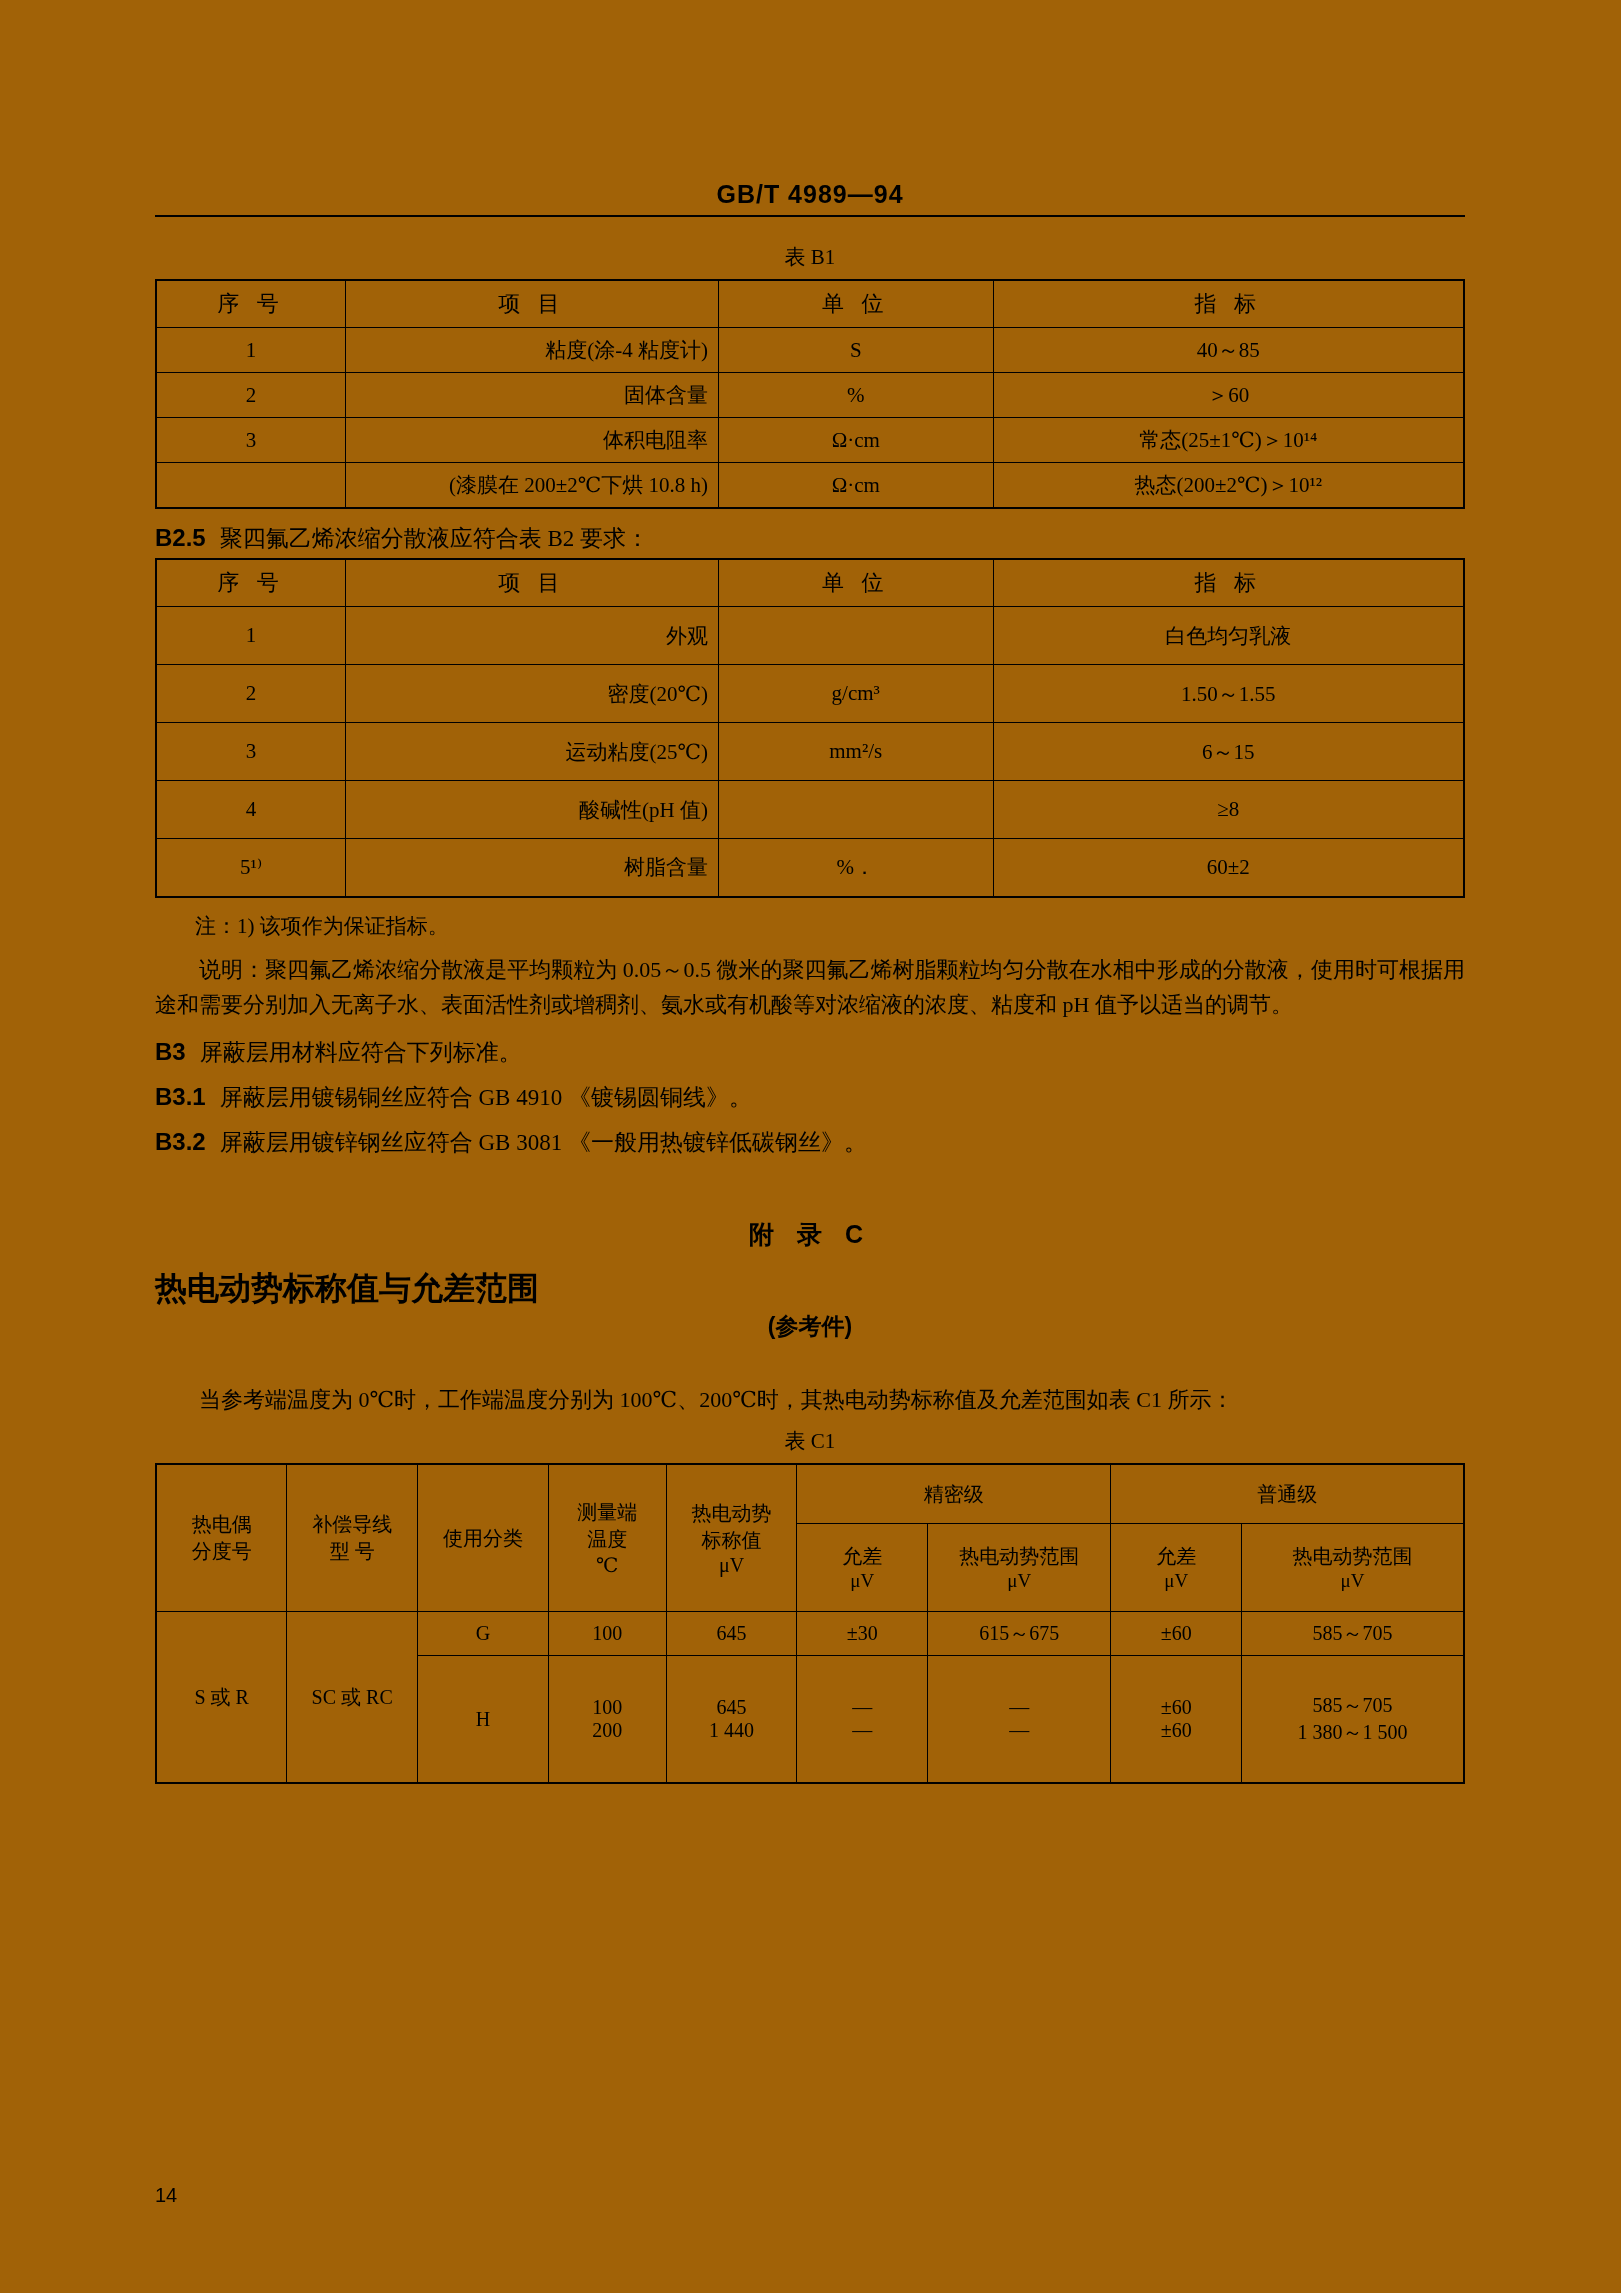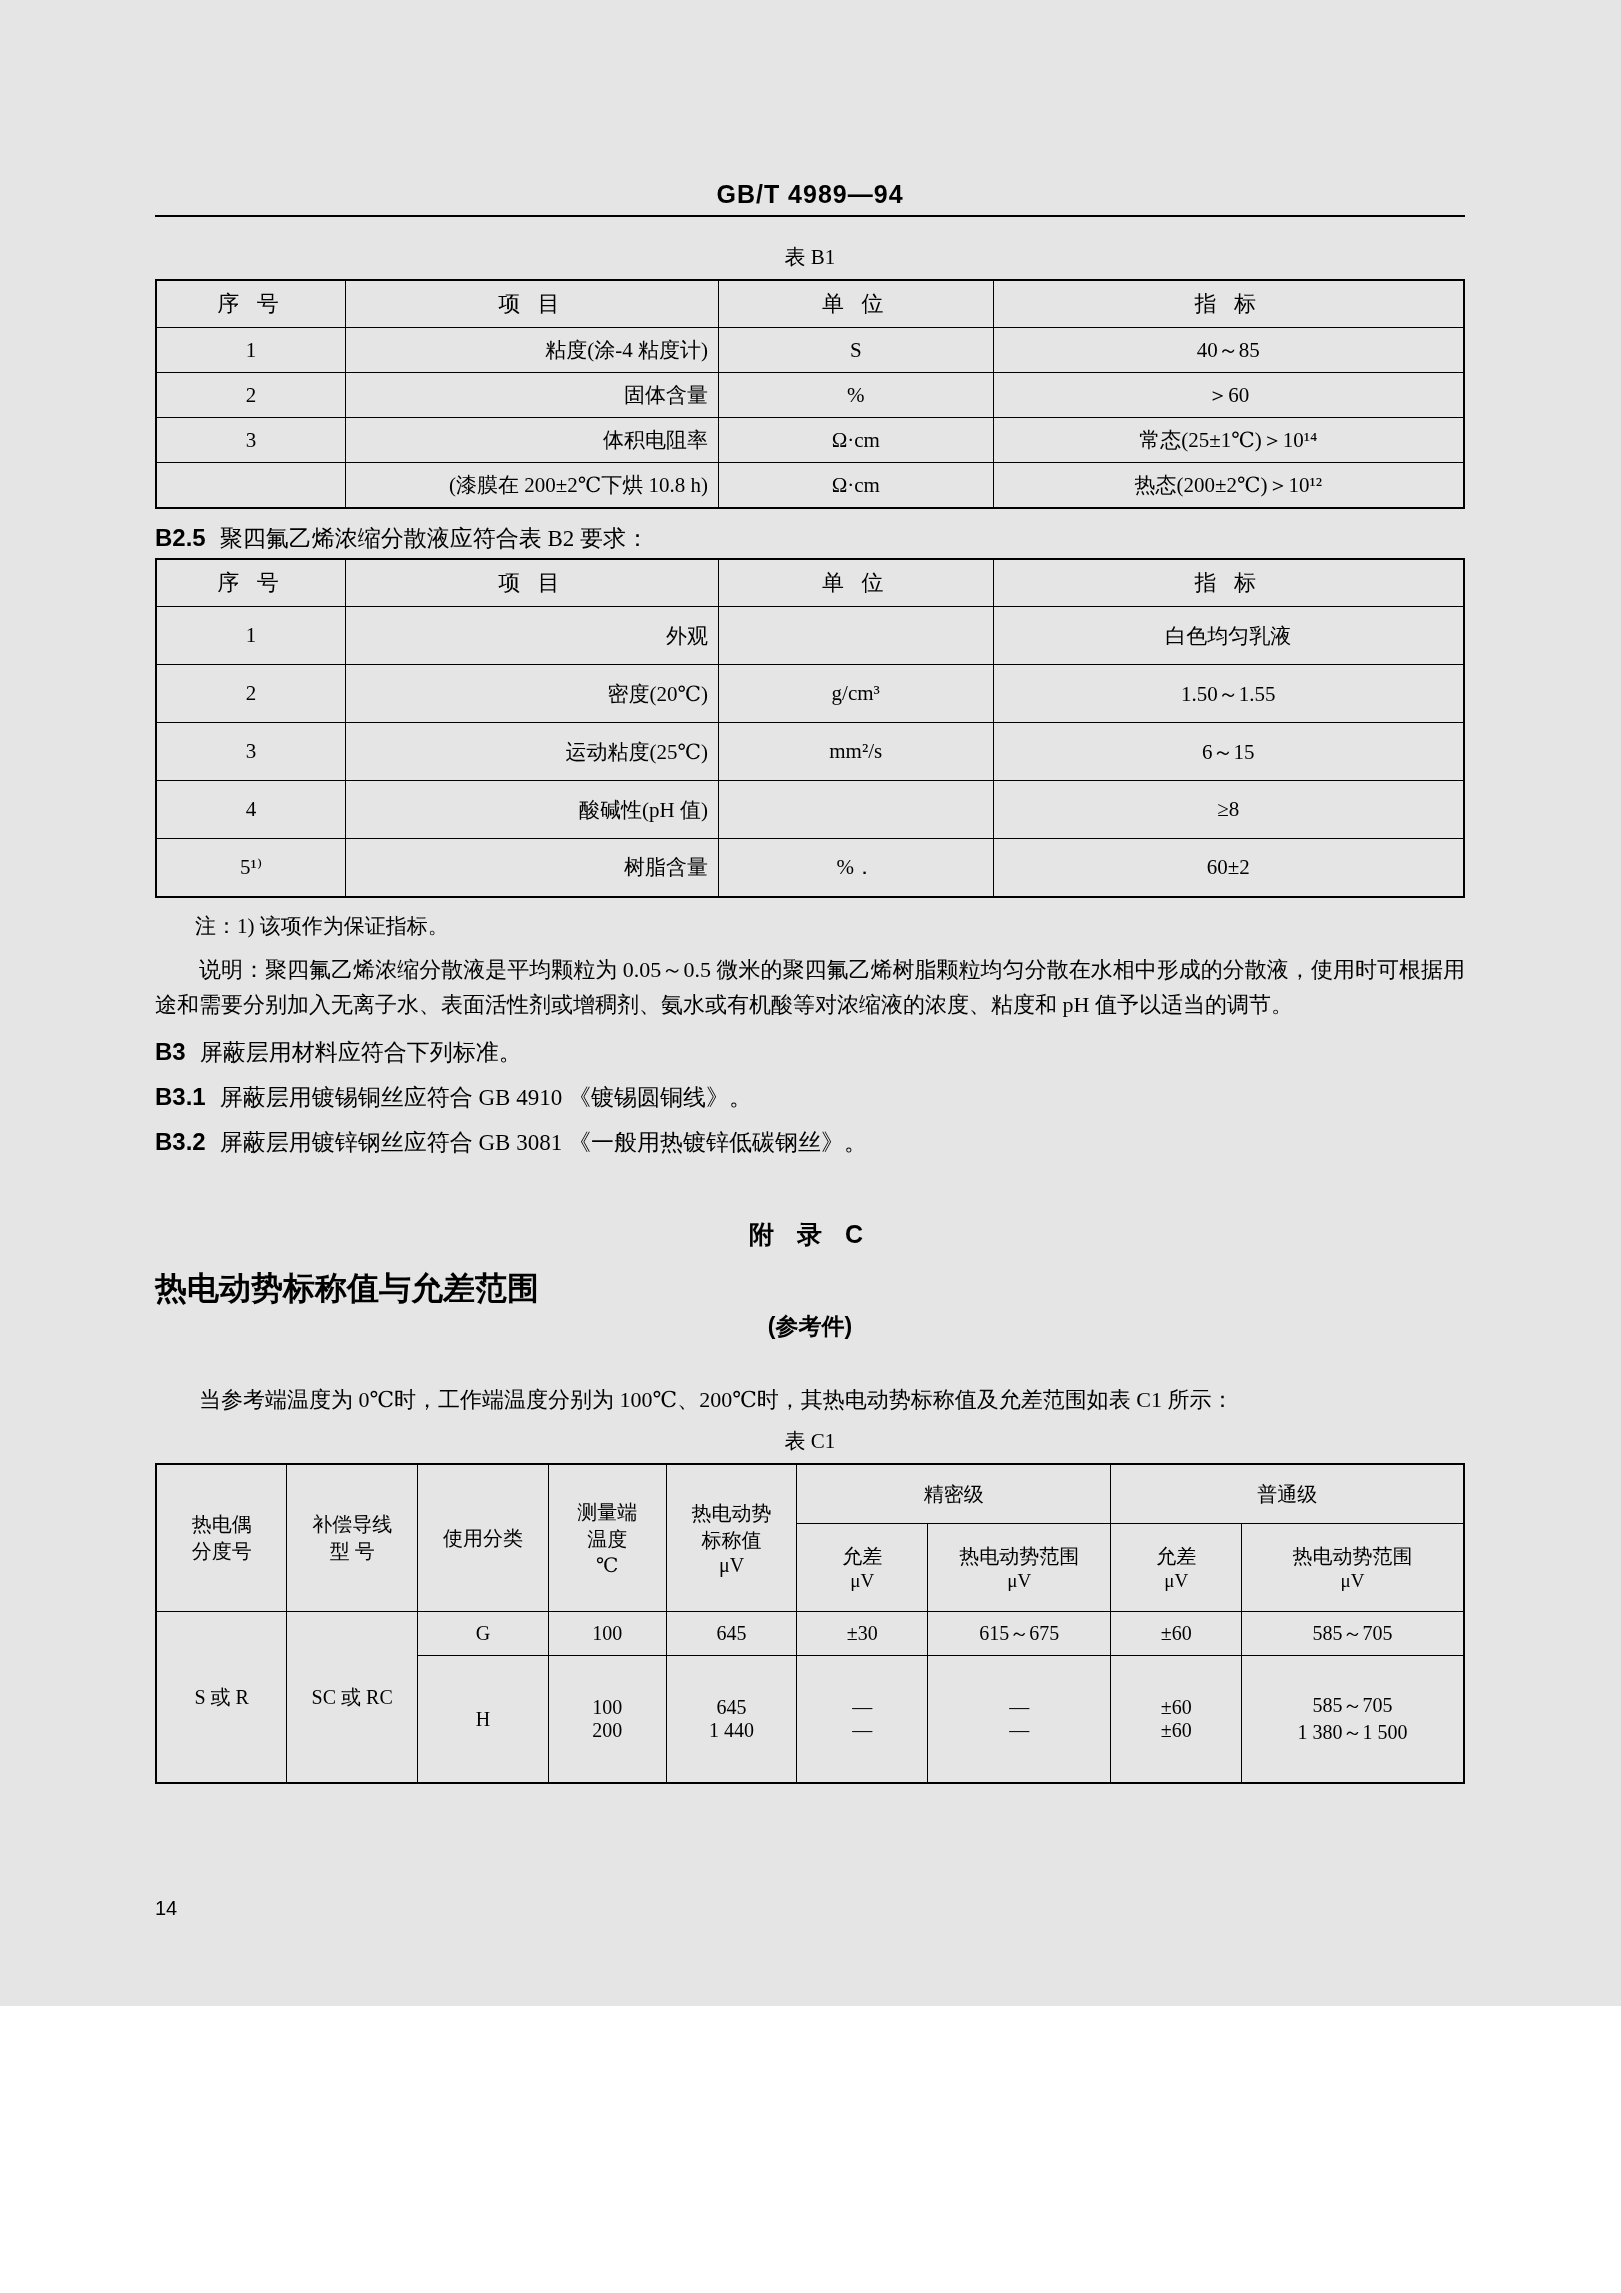--- a/index.html
+++ b/index.html
@@ -7,23 +7,23 @@
     padding: 0;
     background: #ffffff;
   }
   body {
     font-family: "Liberation Serif", "DejaVu Serif", serif;
     color: #000;
   }
   .page {
     position: relative;
     width: 1621px;
-    height: 2006px;
+    height: 2293px;
     margin: 0 auto;
-    background: #e5e5e5;
+    background: #a16207;
     box-sizing: border-box;
   }
   .content {
     position: absolute;
     left: 155px;
     top: 0;
     width: 1310px;
   }
   .header-title {
     text-align: center;

